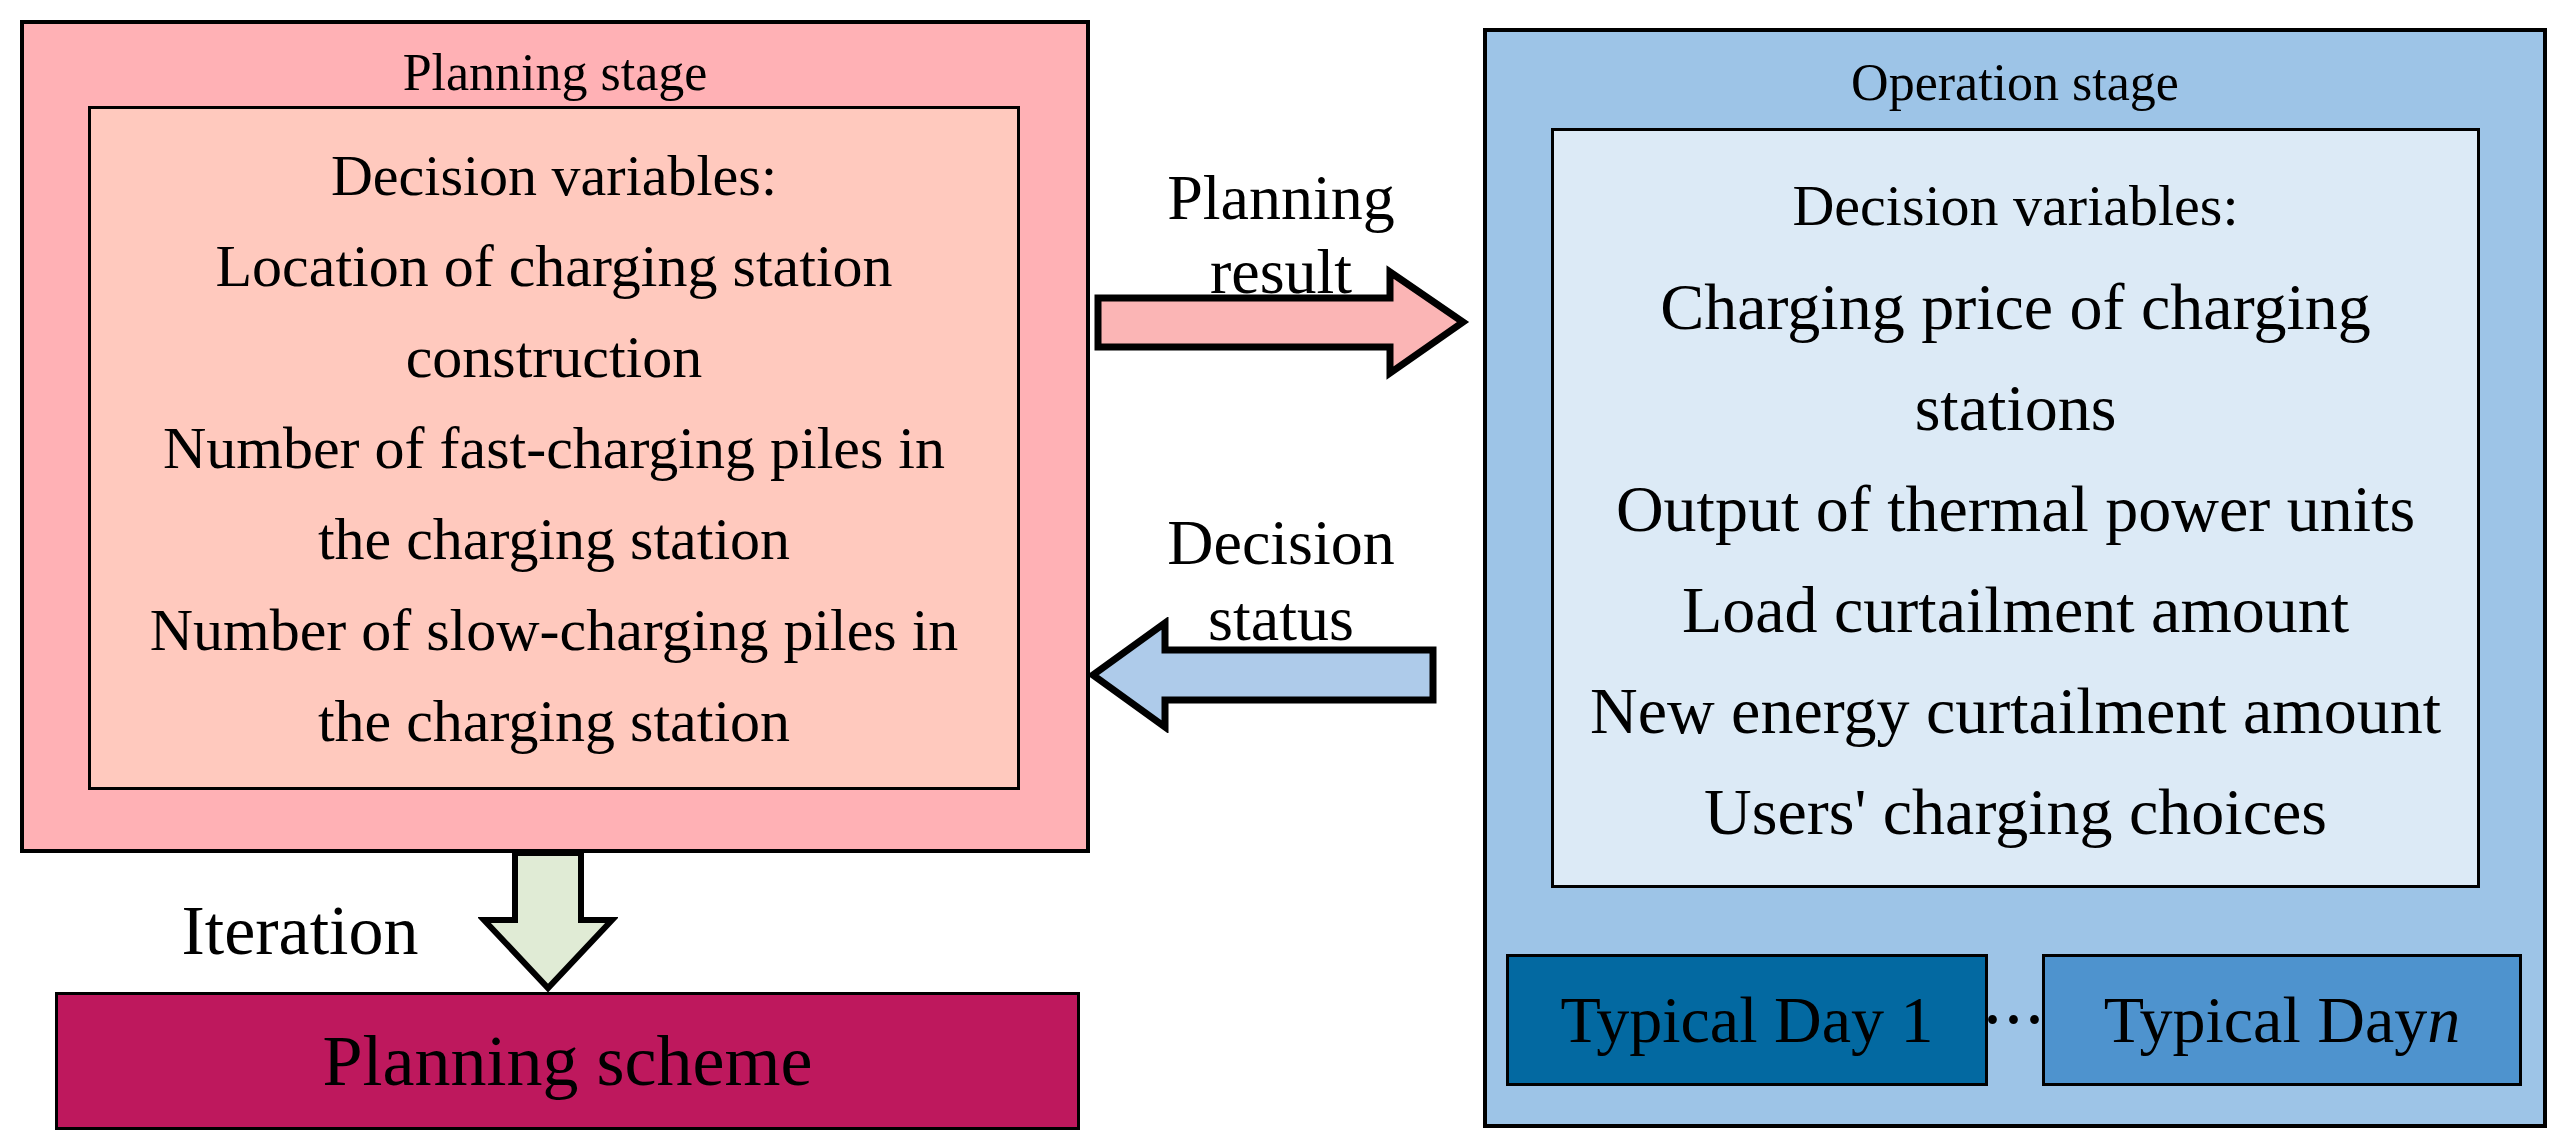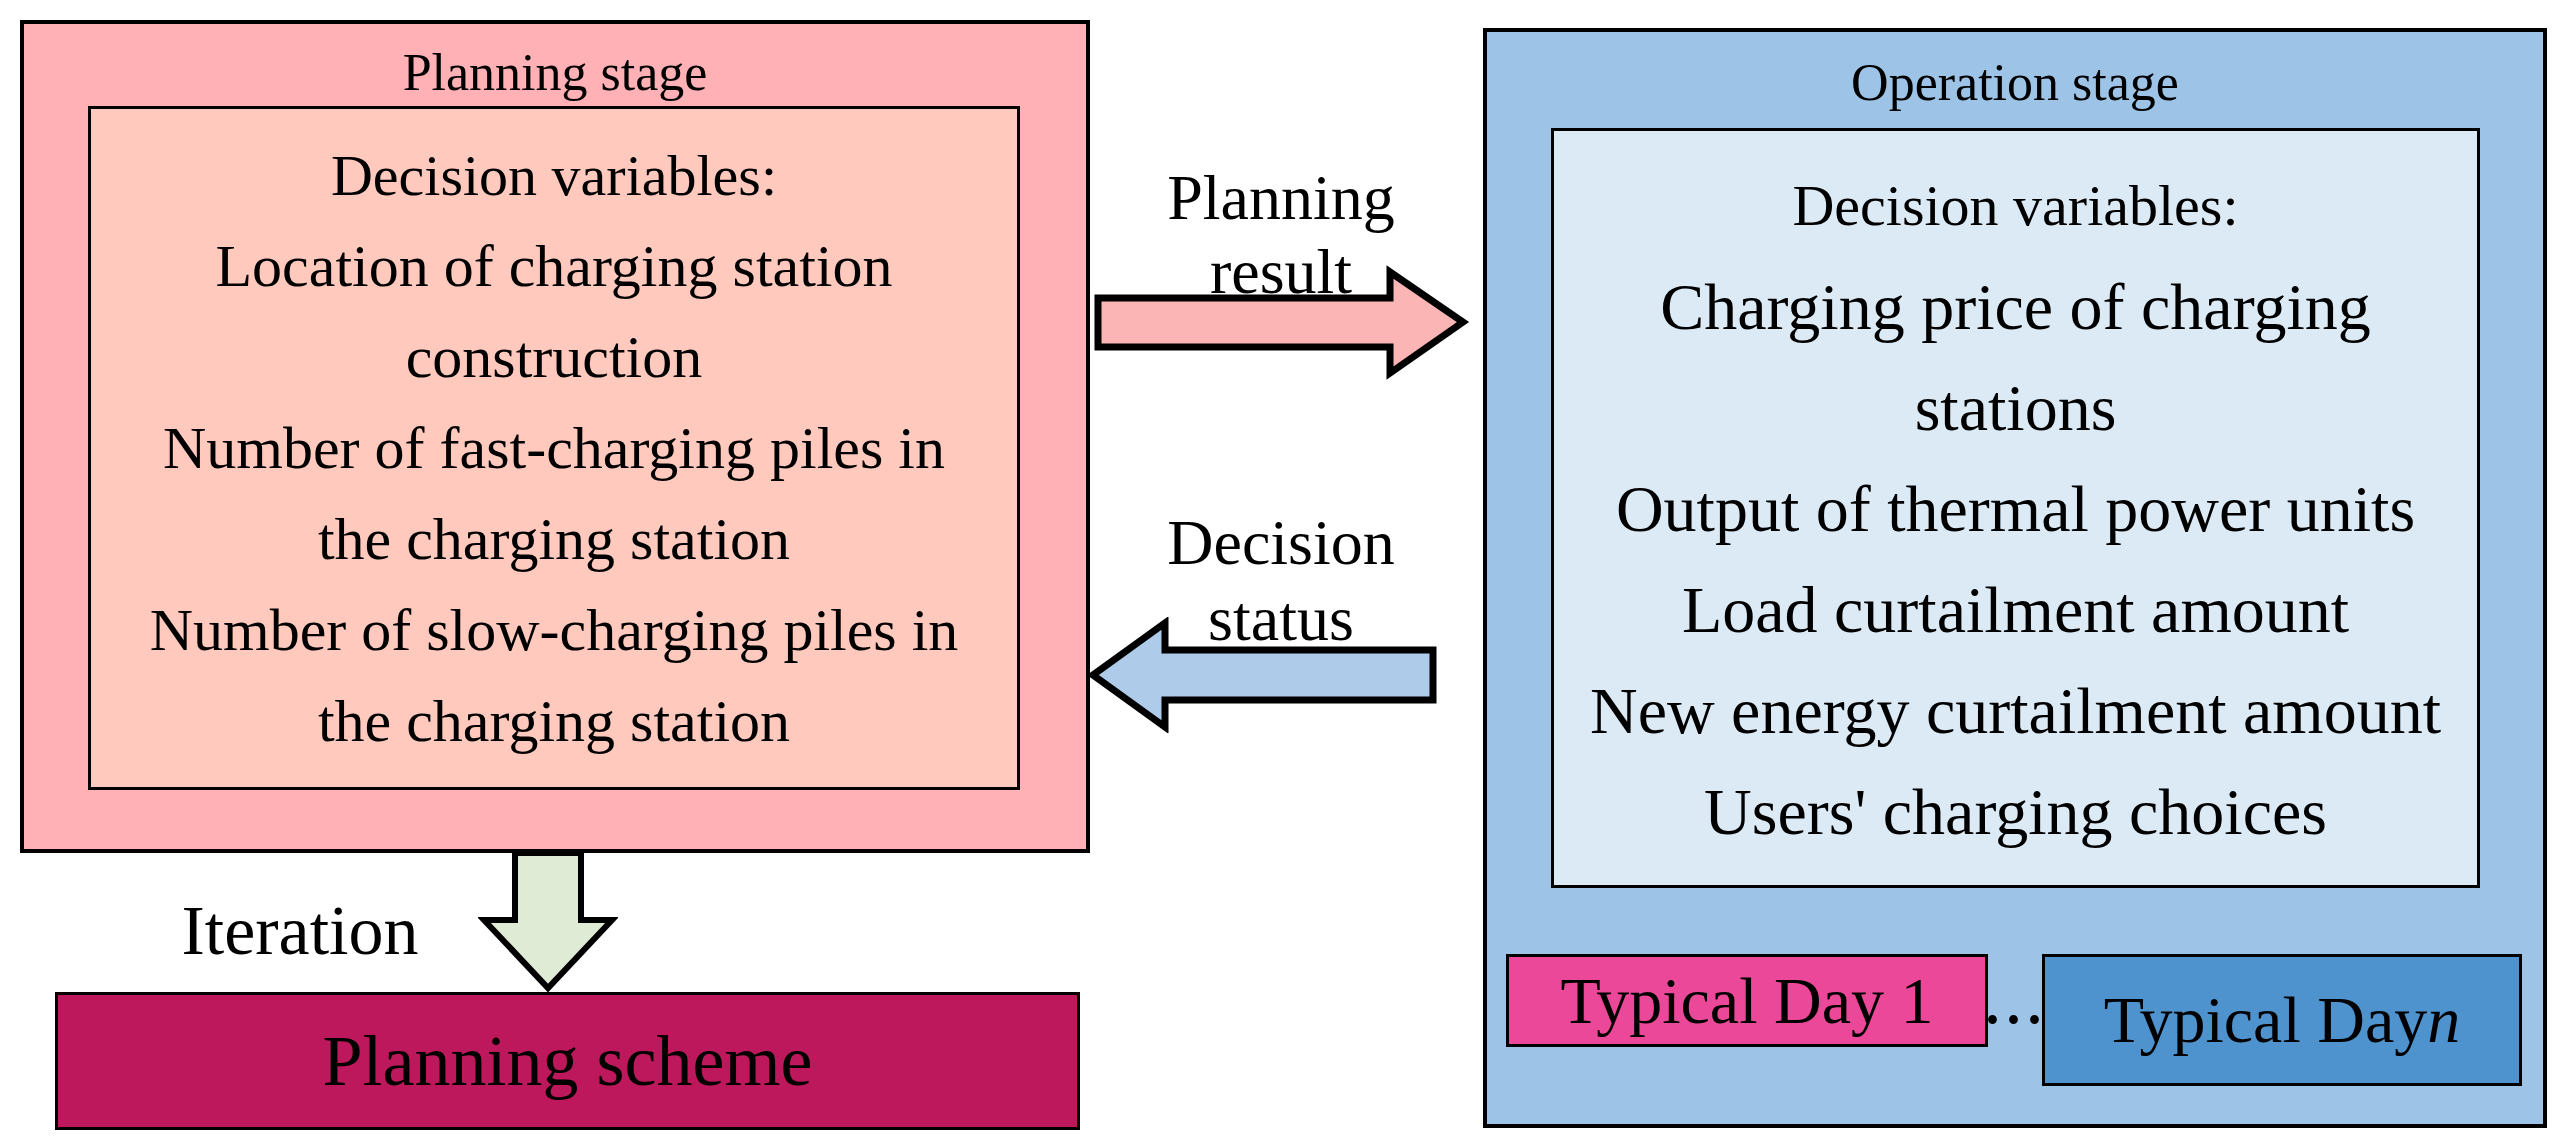--- a/index.html
+++ b/index.html
@@ -148,21 +148,21 @@
   <div class="abs panel operation-panel" style="left: 1551px; top: 128px; width: 929px; height: 760px; background-color: rgb(220, 234, 246);">
     <div class="line first">Decision variables:</div>
     <div class="line">Charging price of charging</div>
     <div class="line">stations</div>
     <div class="line">Output of thermal power units</div>
     <div class="line">Load curtailment amount</div>
     <div class="line">New energy curtailment amount</div>
     <div class="line">Users' charging choices</div>
   </div>
 
-  <div class="abs typical-box" style="left: 1506px; top: 954px; width: 482px; height: 93px; background-color: #ec4899;">
+  <div class="abs typical-box" style="left: 1506px; top: 954px; width: 482px; height: 132px; background-color: #0369a1;">
     <span>Typical Day 1</span>
   </div>
 
   <div class="abs dots" style="left:1986px; top:954px; width:58px; height:132px;">···</div>
 
   <div class="abs typical-box" style="left: 2042px; top: 954px; width: 480px; height: 132px; background-color: rgb(78, 147, 206);">
     <span>Typical Day </span>
     <span class="var">n</span>
   </div>
 

